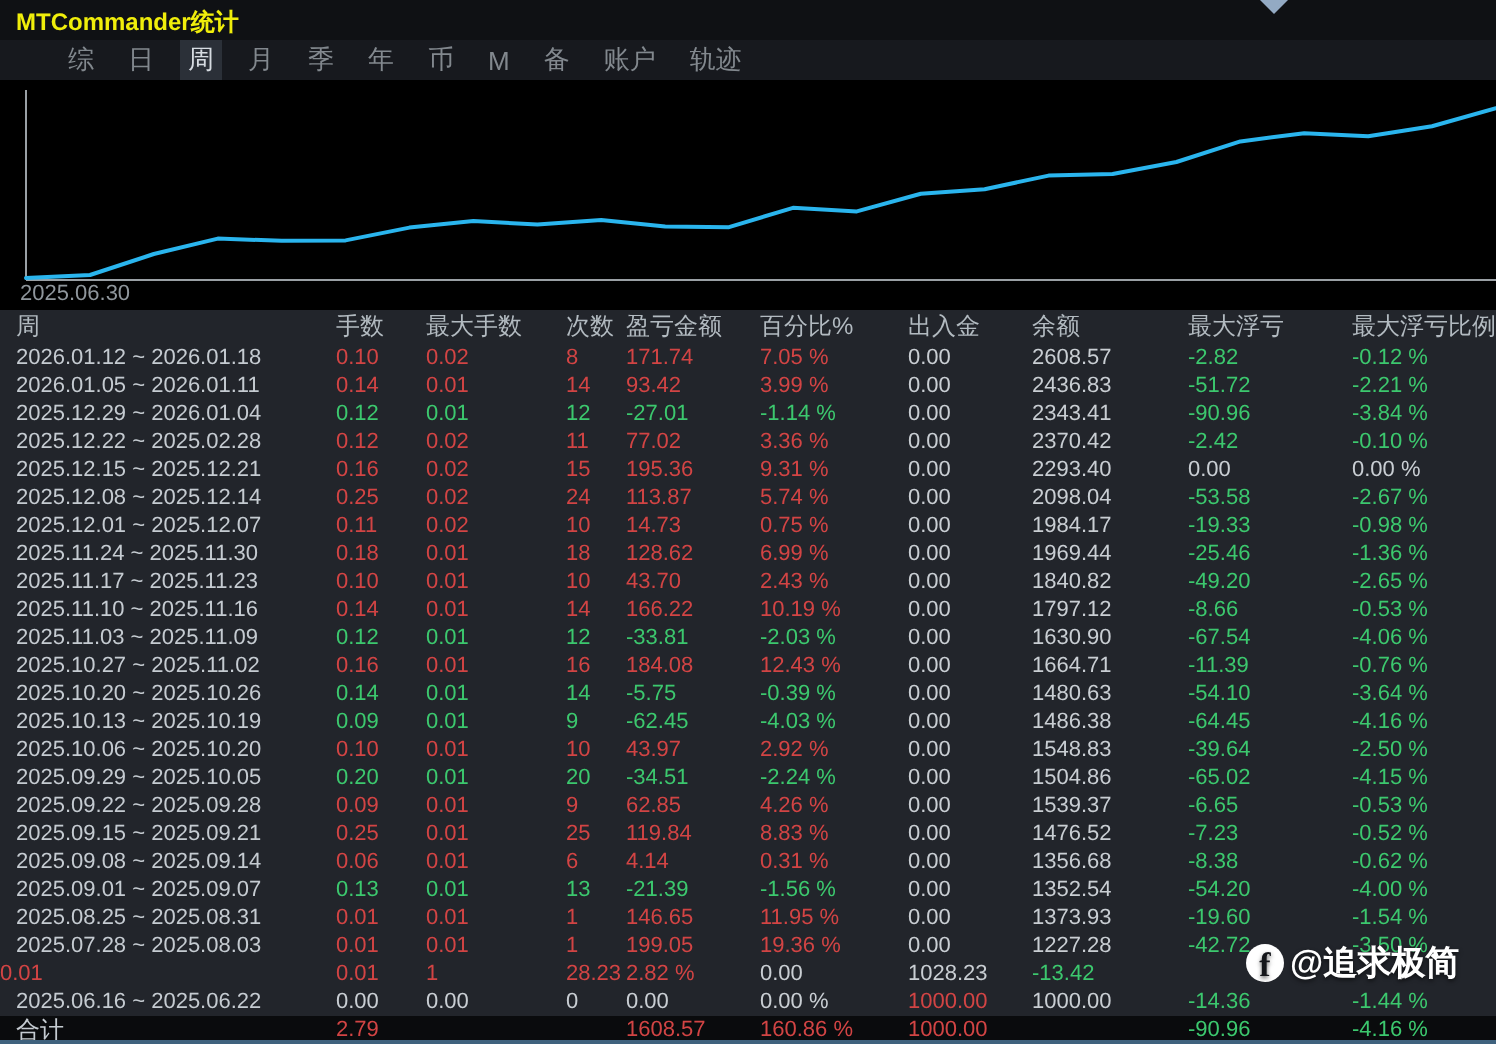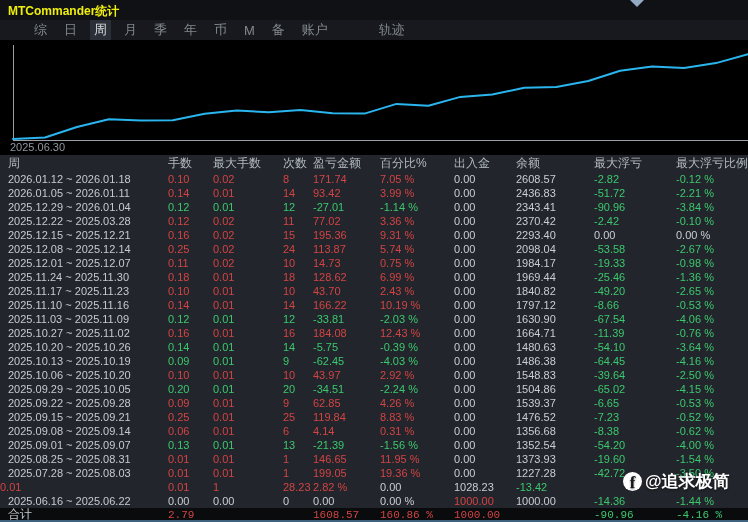--- a/index.html
+++ b/index.html
@@ -13,39 +13,39 @@
   .dd-arrow { position:absolute; left:630px; top:0; width:0; height:0;
               border-left:7px solid transparent; border-right:7px solid transparent;
               border-top:7px solid #93aac3; }
 
   
   .menubar { position:absolute; left:0; top:20px; width:748px; height:20px; background:#17191e;
              display:flex; align-items:center; padding-left:30px; gap:9px;
              color:#82888e; font-size:13px; }
   .menu-item { padding:1px 4px; cursor:default; white-space:nowrap; }
   .menu-item.selected { background:#2b3038; color:#d6dbe1; }
-  .menu-item.trailing { margin-left:34px; }
+  .menu-item.trailing { }
 
   
   .chart { position:absolute; left:0; top:40px; width:748px; height:115px; background:#000000; }
   .chart svg { position:absolute; left:0; top:0; }
   .chart-date { position:absolute; left:10px; top:101px; color:#8f969c; font-size:11px; }
 
   
   .table { position:absolute; left:0; top:155px; width:748px; height:367px; background:#22252b;
            font-size:11px; color:#c5cbd1; }
   .trow { display:grid; grid-template-columns:168px 45px 70px 30px 67px 74px 62px 78px 82px 72px;
           height:14px; line-height:14px; white-space:nowrap; }
   .thead { height:17px; line-height:17px; color:#b2bac0; font-size:12px; }
   .thead .cell:first-child { padding-left:8px; }
   .date { padding-left:8px; color:#c5cbd1; }
   .c-r { color:var(--red); }
   .c-g { color:var(--green); }
   .c-w { color:var(--fg); }
-  .total { background:#0a0b0d; height:14px; line-height:14px;font-family:Liberation Mono, monospace; }
+  .total { background:#0a0b0d; height:14px; line-height:14px; }
   .total .date { font-size:12px; }
   .bottom-strip { position:absolute; left:0; bottom:0; width:748px; height:2px; background:#3f627e; }
 
   
   .watermark { position:absolute; left:623px; top:470px; display:flex; align-items:center; gap:3px;
                color:#ffffff; font-weight:bold; font-size:17px;
                text-shadow:0 1px 2px rgba(0,0,0,.6); }
   .fb-circle { width:19px; height:19px; border-radius:50%; background:#ffffff; color:#14161a;
                display:flex; align-items:flex-end; justify-content:center;
                font-size:17px; line-height:17px; font-weight:bold; overflow:hidden;
@@ -128,21 +128,21 @@
           <div class="c-g">0.01</div>
           <div class="c-g">12</div>
           <div class="c-g">-27.01</div>
           <div class="c-g">-1.14 %</div>
           <div class="c-w">0.00</div>
           <div class="c-w">2343.41</div>
           <div class="c-g">-90.96</div>
           <div class="c-g">-3.84 %</div>
         </div>
         <div class="trow">
-          <div class="date">2025.12.22 ~ 2025.03.28</div>
+          <div class="date">2025.12.22 ~ 2025.02.28</div>
           <div class="c-r">0.12</div>
           <div class="c-r">0.02</div>
           <div class="c-r">11</div>
           <div class="c-r">77.02</div>
           <div class="c-r">3.36 %</div>
           <div class="c-w">0.00</div>
           <div class="c-w">2370.42</div>
           <div class="c-g">-2.42</div>
           <div class="c-g">-0.10 %</div>
         </div>

